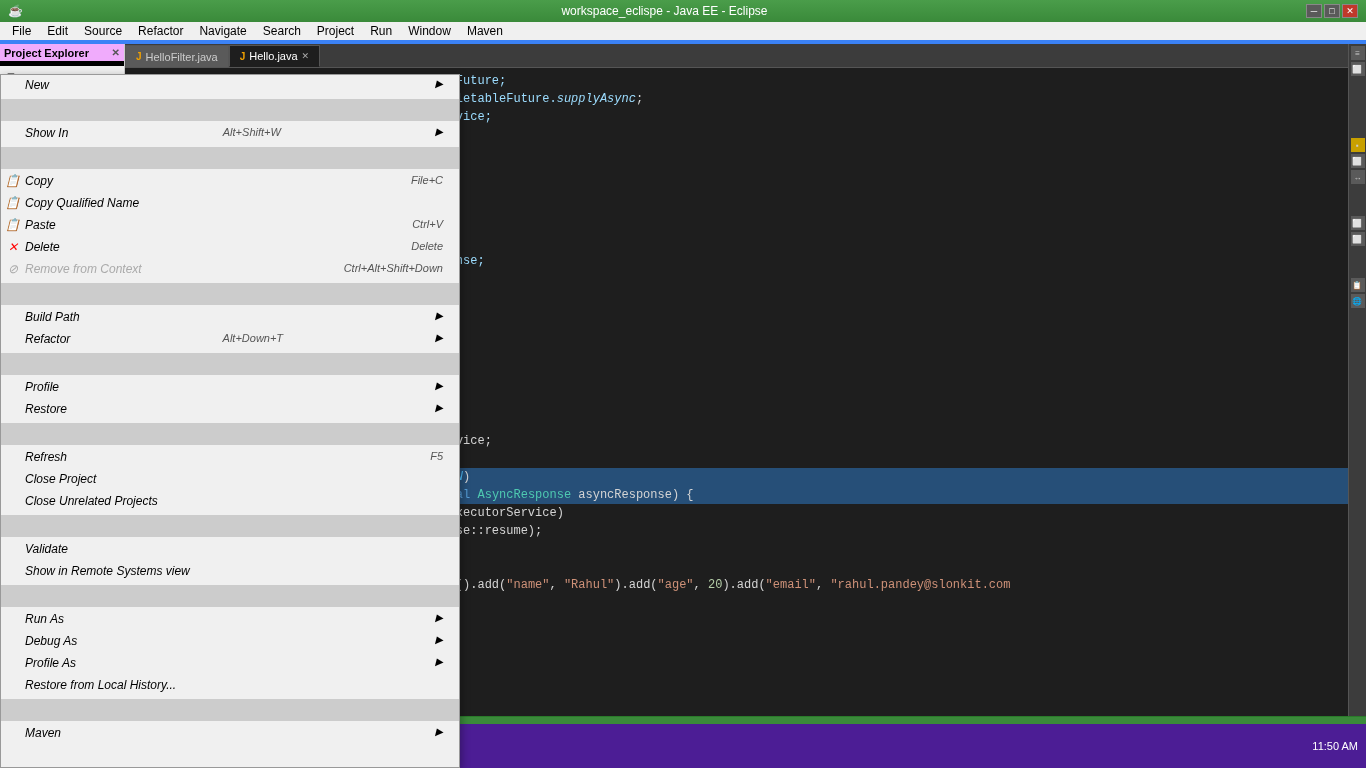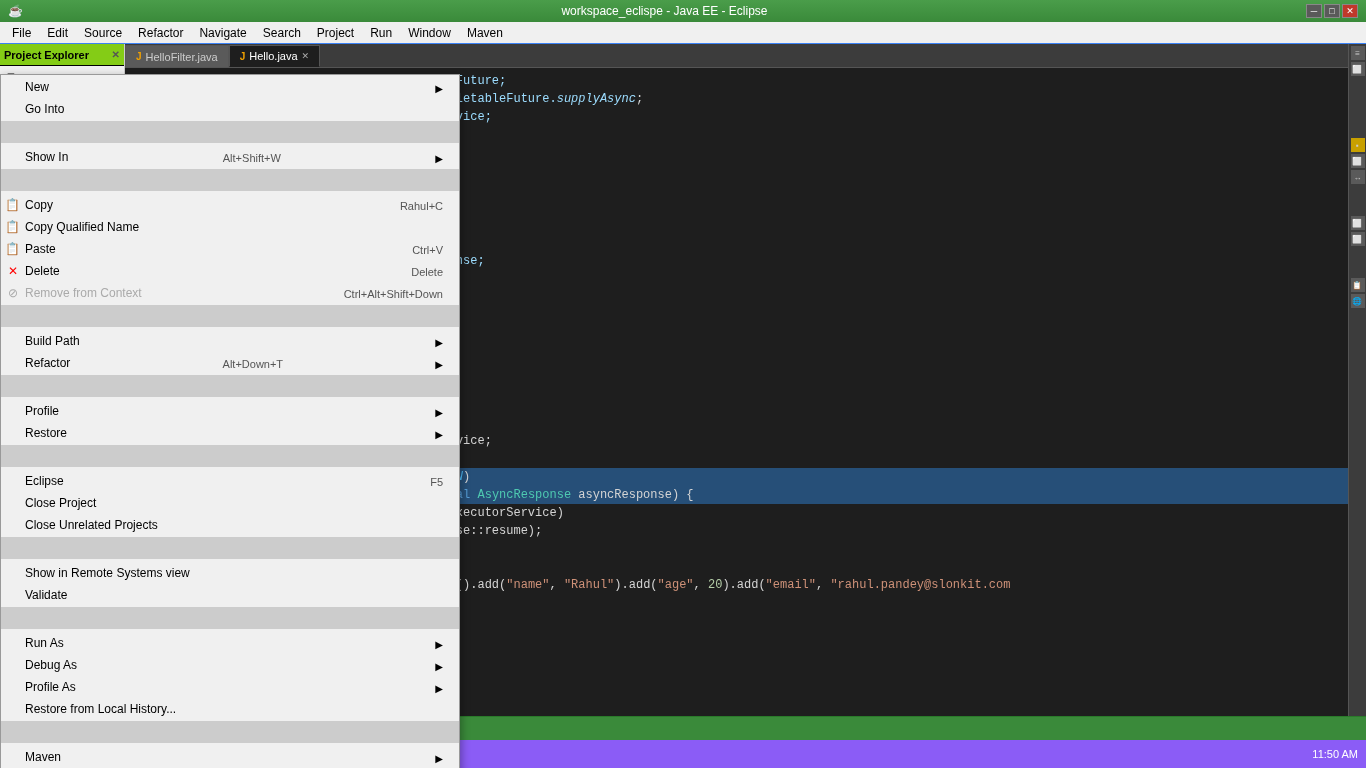--- a/index.html
+++ b/index.html
@@ -42,21 +42,21 @@
     }
     .title-bar-btn.close { background: #c0392b; }
 
     
     .menu-bar {
       height: 22px;
       background: #f0f0f0;
       display: flex;
       align-items: center;
       padding: 0 4px;
-      border-bottom: 1px solid #3b82f6;
+      border-bottom: 4px solid #3b82f6;
     }
     .menu-item {
       padding: 2px 8px;
       cursor: pointer;
       font-size: 12px;
       color: #000;
     }
 
     
     .main-layout {
@@ -69,22 +69,22 @@
       width: 125px;
       background: #f5f5f5;
       border-right: 1px solid #ccc;
       display: flex;
       flex-direction: column;
       position: relative;
     }
 
     .panel-header {
       height: 22px;
-      background: #84cc16;
-      border-bottom: 1px solid #000000;
+      background: #f0abfc;
+      border-bottom: 5px solid #000000;
       display: flex;
       align-items: center;
       padding: 0 4px;
       font-size: 11px;
       font-weight: bold;
     }
     .panel-close {
       margin-left: auto;
       cursor: pointer;
       font-size: 10px;
@@ -249,27 +249,28 @@
       top: 74px;
       left: 0;
       width: 460px;
       background: #f0f0f0;
       border: 1px solid #999;
       box-shadow: 2px 2px 8px rgba(0,0,0,0.3);
       z-index: 1000;
     }
     .ctx-item {
       display: flex;
-      align-items: flex-end;
+      align-items: flex-start;
       padding: 3px 16px 3px 24px;
       cursor: pointer;
       font-size: 12px;
       color: #000;
       position: relative;
       min-height: 22px;
+      font-style: italic;
     }
     .ctx-item.disabled { color: #aaa; cursor: default; }
     .ctx-item.separator {
       height: 1px;
       background: #ccc;
       padding: 0;
       margin: 2px 0;
       cursor: default;
     }
     .ctx-item .shortcut {
@@ -288,22 +289,22 @@
       display: flex;
       align-items: center;
       justify-content: center;
     }
 
     .taskbar {
       position: absolute;
       bottom: 0;
       left: 0;
       right: 0;
-      height: 28px;
-      background: #8b5cf6;
+      height: 44px;
+      background: #4c1d95;
       display: flex;
       align-items: center;
       padding: 0 8px;
       gap: 4px;
       z-index: 500;
     }
     .taskbar-btn {
       width: 32px;
       height: 32px;
       border-radius: 4px;
@@ -452,34 +453,31 @@
   <span>Hello.java</span>
   <span>Smart Insert</span>
   <span>1:1</span>
 </div>
 
 <div class="context-menu">
   <div class="ctx-item">
     <span>New</span>
     <span class="arrow">▶</span>
   </div>
-  <div class="ctx-item">
-    <span>Go Into</span>
-  </div>
   <div class="ctx-item separator"></div>
   <div class="ctx-item">
     <span>Show In</span>
     <span class="shortcut">Alt+Shift+W</span>
     <span class="arrow">▶</span>
   </div>
   <div class="ctx-item separator"></div>
   <div class="ctx-item">
     <span class="icon-area">📋</span>
     <span>Copy</span>
-    <span class="shortcut">Rahul+C</span>
+    <span class="shortcut">File+C</span>
   </div>
   <div class="ctx-item">
     <span class="icon-area">📋</span>
     <span>Copy Qualified Name</span>
   </div>
   <div class="ctx-item">
     <span class="icon-area">📋</span>
     <span>Paste</span>
     <span class="shortcut">Ctrl+V</span>
   </div>
@@ -507,35 +505,35 @@
   <div class="ctx-item">
     <span>Profile</span>
     <span class="arrow">▶</span>
   </div>
   <div class="ctx-item">
     <span>Restore</span>
     <span class="arrow">▶</span>
   </div>
   <div class="ctx-item separator"></div>
   <div class="ctx-item">
-    <span>Eclipse</span>
+    <span>Refresh</span>
     <span class="shortcut">F5</span>
   </div>
   <div class="ctx-item">
     <span>Close Project</span>
   </div>
   <div class="ctx-item">
     <span>Close Unrelated Projects</span>
   </div>
   <div class="ctx-item separator"></div>
   <div class="ctx-item">
+    <span>Validate</span>
+  </div>
+  <div class="ctx-item">
     <span>Show in Remote Systems view</span>
-  </div>
-  <div class="ctx-item">
-    <span>Validate</span>
   </div>
   <div class="ctx-item separator"></div>
   <div class="ctx-item">
     <span>Run As</span>
     <span class="arrow">▶</span>
   </div>
   <div class="ctx-item">
     <span>Debug As</span>
     <span class="arrow">▶</span>
   </div>

